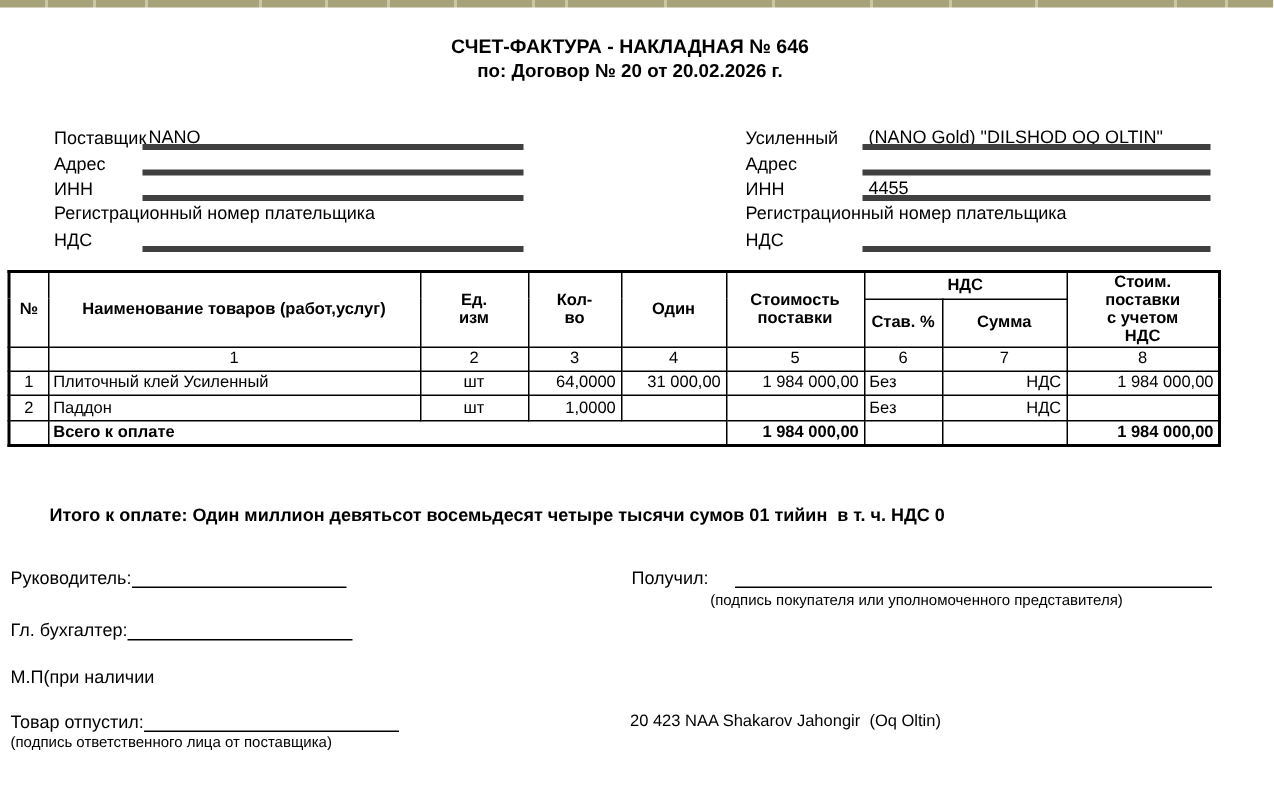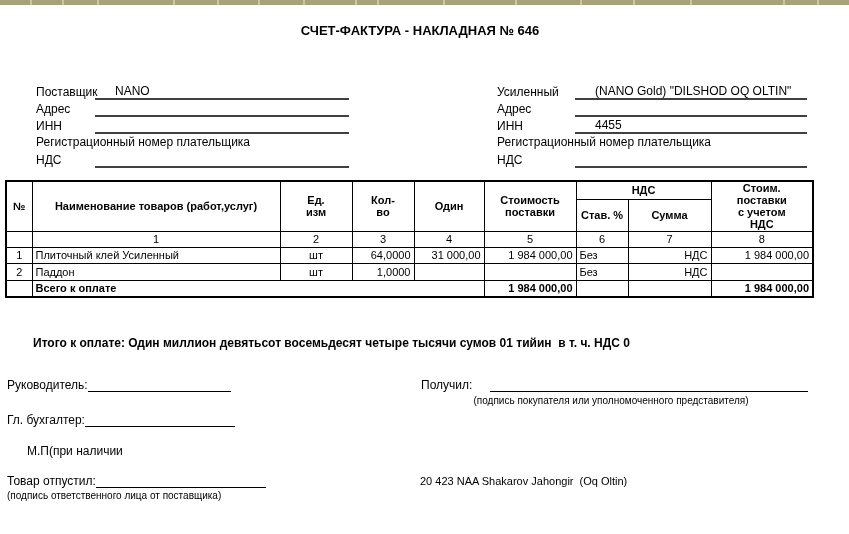--- a/index.html
+++ b/index.html
@@ -19,51 +19,52 @@
       #a8a27a 692px 783px,#cbc6a3 783px 785px,#a8a27a 785px 817px,#cbc6a3 817px 819px,
       #a8a27a 819px 849px);}
 
   .title{position:absolute;left:0;top:11px;width:840px;text-align:center;font-weight:bold;margin-top:12px;}
   .title .t1{font-size:13px;line-height:16px;}
   .title .t2{font-size:12.5px;line-height:16px;}
 
   
   .prow{position:absolute;height:17px;font-size:12px;line-height:15px;white-space:nowrap;}
   .plabel{display:inline-block;vertical-align:bottom;}
-  .puline{display:inline-block;vertical-align:bottom;border-bottom:2px solid #404040;
-          height:16px;box-sizing:border-box;padding-left:20px;overflow:hidden;}
+  .puline{display:inline-block;vertical-align:bottom;border-bottom:4px solid #404040;
+          height:16px;box-sizing:border-box;padding-left:4px;overflow:hidden;}
   .lw{width:59px;} .rw{width:78px;}
   .lu{width:254px;} .ru{width:232px;}
 
   
   table.inv{position:absolute;left:5px;top:180px;border-collapse:collapse;table-layout:fixed;
             font-size:11px;border:2px solid #000;}
   table.inv td{border:1px solid #000;padding:0 3px;overflow:hidden;vertical-align:middle;}
   .hc{font-weight:bold;text-align:center;white-space:pre-line;line-height:12px;padding:0 1px !important;}
   .numrow td{text-align:center;line-height:13px;}
   .ctr{text-align:center;} .rt{text-align:right;} .lt{text-align:left;}
   .bold{font-weight:bold;}
 
   .summary{position:absolute;left:33px;top:336px;font-size:12px;font-weight:bold;white-space:pre;}
 
   .sig{position:absolute;display:flex;align-items:flex-end;font-size:12px;line-height:14px;white-space:nowrap;}
   .sig .ul{display:inline-block;border-bottom:1px solid #000;height:15px;}
   .cap{position:absolute;font-size:10px;line-height:12px;}
-  .stamp{position:absolute;left:7px;top:444px;width:102px;overflow:hidden;font-size:12px;white-space:nowrap;margin-left:20px;}
+  .stamp{position:absolute;left:7px;top:444px;width:102px;overflow:hidden;font-size:12px;white-space:nowrap;}
   .note{position:absolute;left:420px;top:475px;font-size:11px;white-space:pre;}
 </style>
 </head>
 <body>
 
 <div class="page">
 
   <div class="ruler"></div>
 
   <div class="title">
     <div class="t1">СЧЕТ-ФАКТУРА - НАКЛАДНАЯ № 646</div>
+    <div class="t2">по: Договор № 20 от 20.02.2026 г.</div>
   </div>
 
   <div class="prow" style="left:36px;top:84px;">
     <span class="plabel lw">Поставщик</span><span class="puline lu">NANO</span>
   </div>
   <div class="prow" style="left:36px;top:101px;">
     <span class="plabel lw">Адрес</span><span class="puline lu"></span>
   </div>
   <div class="prow" style="left:36px;top:118px;">
     <span class="plabel lw">ИНН</span><span class="puline lu"></span>

